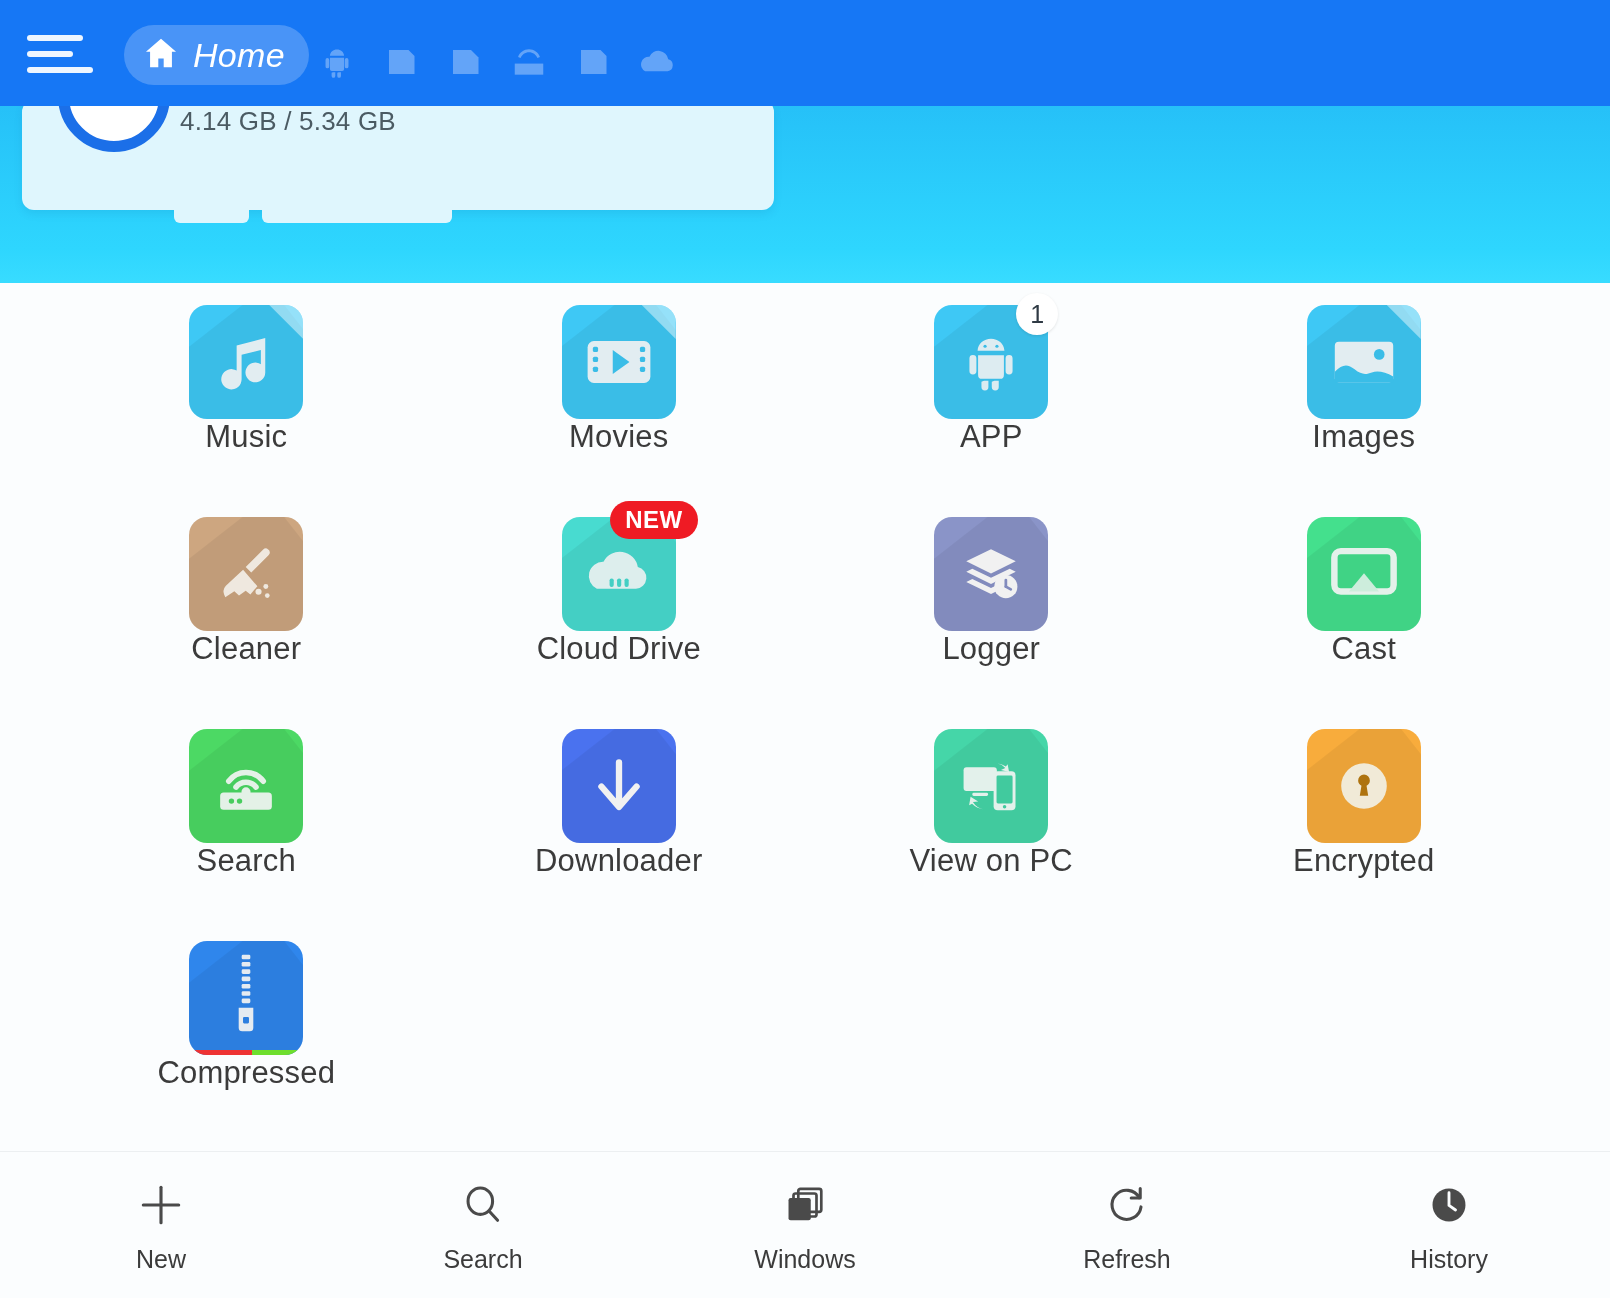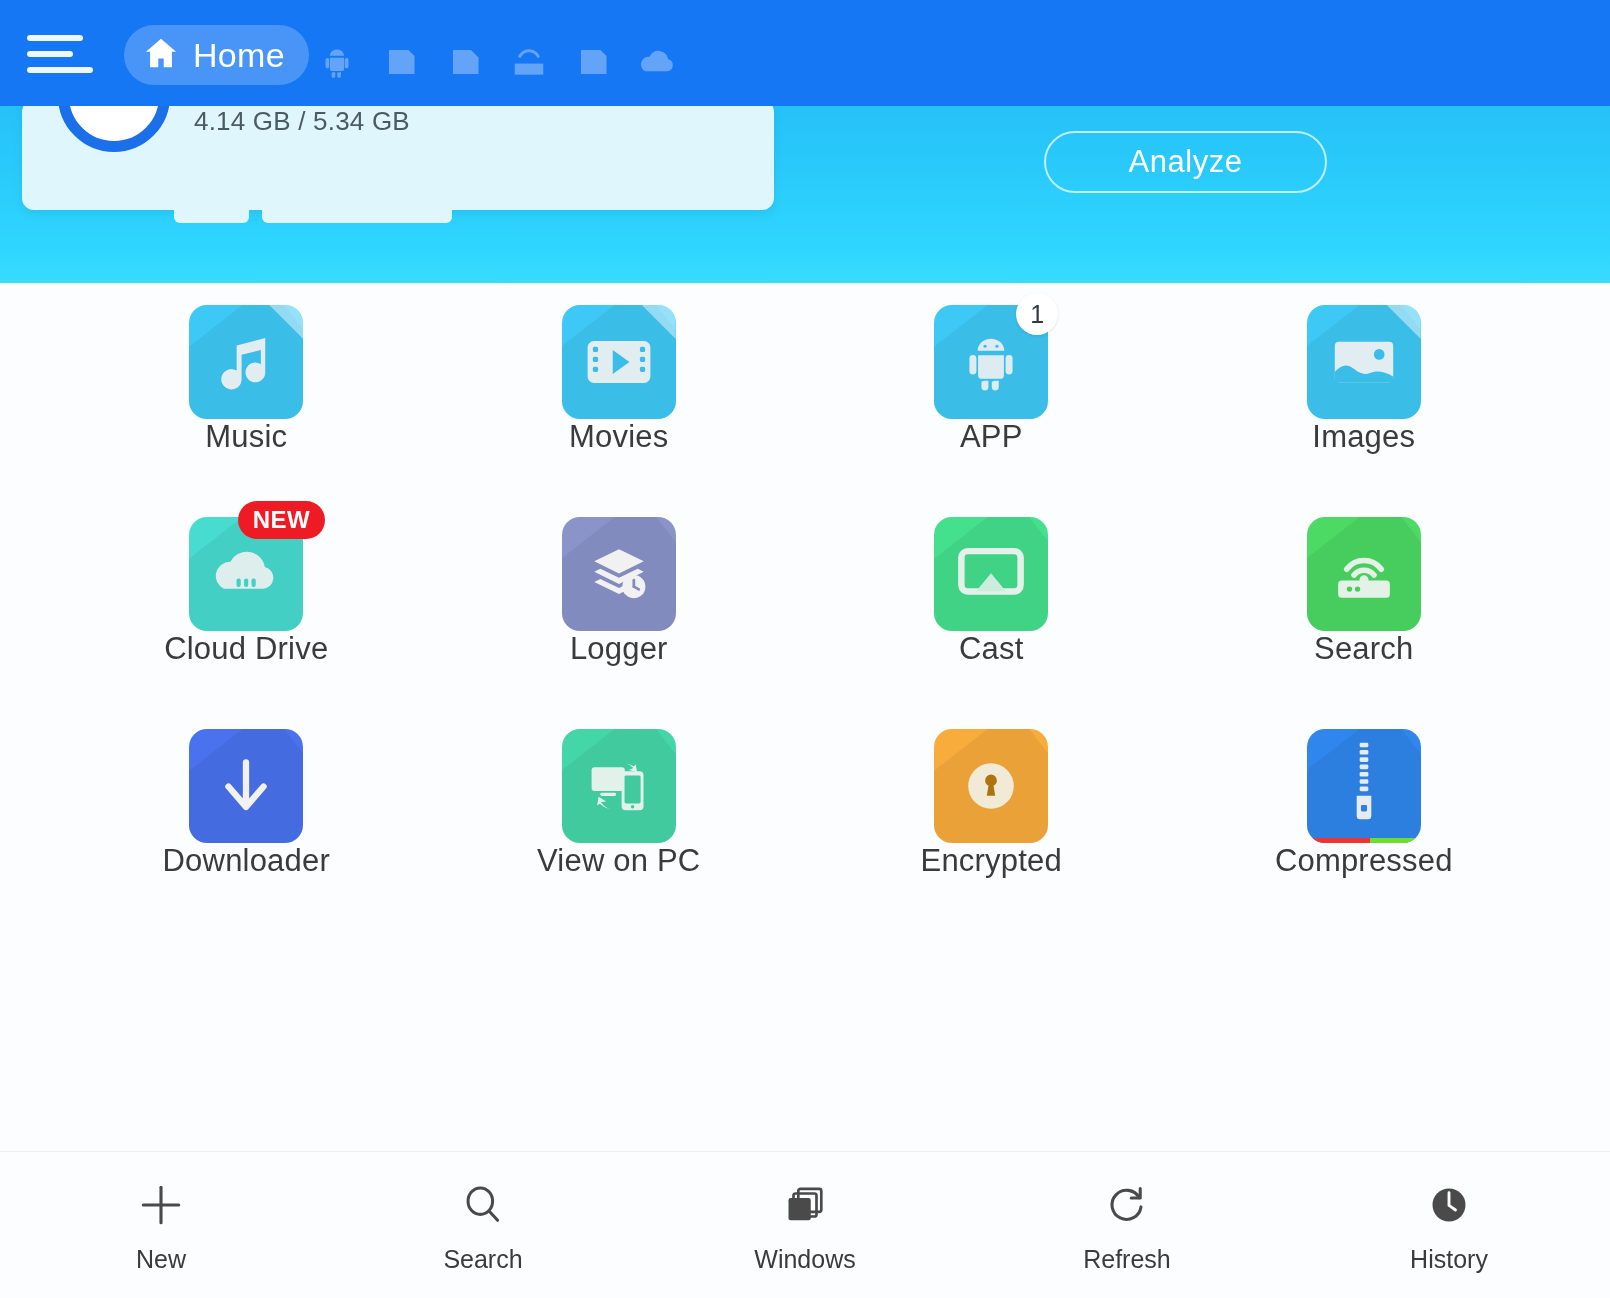--- a/index.html
+++ b/index.html
@@ -31,21 +31,21 @@
     position: absolute; left: 240px; bottom: -13px; width: 190px; height: 16px;
     background: #dff6fd; border-radius: 0 0 6px 6px;
   }
   .storage-ring {
     position: absolute; left: 36px; top: -60px; width: 112px; height: 112px;
     border-radius: 50%;
     border: 11px solid #1b6fe8;
     background: #ffffff;
   }
   .storage-text {
-    position: absolute; left: 172px; top: 6px;
+    position: absolute; left: 158px; top: 6px;
     font-size: 26px; color: #4b5b63; letter-spacing: .2px;
     white-space: nowrap;
   }
   .analyze-btn {
     position: absolute; left: 1044px; top: 131px; width: 283px; height: 62px;
     border: 2px solid #bfeffd; border-radius: 32px;
     background: transparent;
     color: #ffffff; font-size: 31px; letter-spacing: .5px;
     display: flex; align-items: center; justify-content: center;
     cursor: pointer;
@@ -66,21 +66,21 @@
   .hamburger i { display: block; height: 6px; background: #eef6ff; border-radius: 3px; }
   .hamburger i:nth-child(1) { width: 56px; }
   .hamburger i:nth-child(2) { width: 46px; }
   .hamburger i:nth-child(3) { width: 66px; }
 
   .home-pill {
     position: absolute; left: 124px; top: 25px; height: 60px;
     padding: 0 24px 0 18px;
     background: rgba(255,255,255,0.22);
     border-radius: 31px;
-    display: flex; align-items: center; gap: 13px; cursor: pointer;
+    display: flex; align-items: center; gap: 13px; cursor: pointer; font-style: italic;
   }
   .home-pill .label { color: #ffffff; font-size: 34px; letter-spacing: .3px; }
 
   .tab-icons {
     position: absolute; left: 315px; top: 38px; height: 48px;
     display: flex; align-items: center; gap: 20px;
   }
   .tab-ic { width: 44px; height: 46px; opacity: .33; cursor: pointer;
             display: flex; align-items: center; justify-content: center; }
 
@@ -162,21 +162,20 @@
 
 <div id="app">
 
   <div class="header">
     <div class="storage-card">
       <div class="storage-ring"></div>
       <div class="storage-text">4.14 GB / 5.34 GB</div>
       <div class="notch"></div>
       <div class="notch2"></div>
     </div>
-    <div class="analyze-btn">Analyze</div>
   </div>
 
   <div class="topbar">
     <div class="hamburger">
       <i></i>
         <i></i>
         <i></i>
     </div>
 
     <div class="home-pill">
@@ -279,20 +278,34 @@
           <svg width="66" height="58" viewBox="0 0 26 20" fill="#f0fbff">
             <rect x="1.5" y="2" width="23" height="16" rx="1.6"></rect>
             <circle cx="19" cy="7" r="2.1" fill="#3ec8f5"></circle>
             <path d="M1.5 18v-4.2c3-3 5-3.2 7.8-.9 2.8 2.3 4.6 2 6.8 1.2 2-.7 5.3-.3 8.4 1.6V18z" fill="#3ec8f5"></path>
           </svg>
         </div>
       </div>
       <div class="tile-label">Images</div>
     </div>
 
+    <div class="tile">
+      <div class="tile-icon-wrap">
+        <div class="tile-icon" style="background:#cda680">
+          <svg width="70" height="70" viewBox="0 0 24 24" fill="#fdf6ec">
+            <path d="M19.6 3.6a1.2 1.2 0 0 0-1.7 0l-6 6 1.9 1.9 6-6a1.2 1.2 0 0 0-.2-1.9z"></path>
+            <path d="M11 10.5 5.1 16a2.8 2.8 0 0 0-.6 3l.4 1 3.1-2.1 1.6 1.5 2.3-1.7 1.6 1.3 2.4-2.8z"></path>
+            <circle cx="16.3" cy="18.1" r="1.05"></circle>
+            <circle cx="18.8" cy="16.3" r=".85"></circle>
+            <circle cx="19.3" cy="19.4" r=".8"></circle>
+          </svg>
+        </div>
+      </div>
+      <div class="tile-label">Cleaner</div>
+    </div>
 
     <div class="tile">
       <div class="tile-icon-wrap">
         <div class="tile-icon" style="background:#48dbd0">
           <svg width="72" height="62" viewBox="0 0 26 20" fill="#eafcfb">
             <path d="M19.8 7.5A6.6 6.6 0 0 0 7.4 5.6 5.1 5.1 0 0 0 5 15.3h14.1a3.95 3.95 0 0 0 .7-7.8z"></path>
             <g fill="#48dbd0">
               <rect x="9.6" y="11.6" width="1.5" height="3.1" rx=".7"></rect>
               <rect x="12.3" y="11.6" width="1.5" height="3.1" rx=".7"></rect>
               <rect x="15" y="11.6" width="1.5" height="3.1" rx=".7"></rect>

